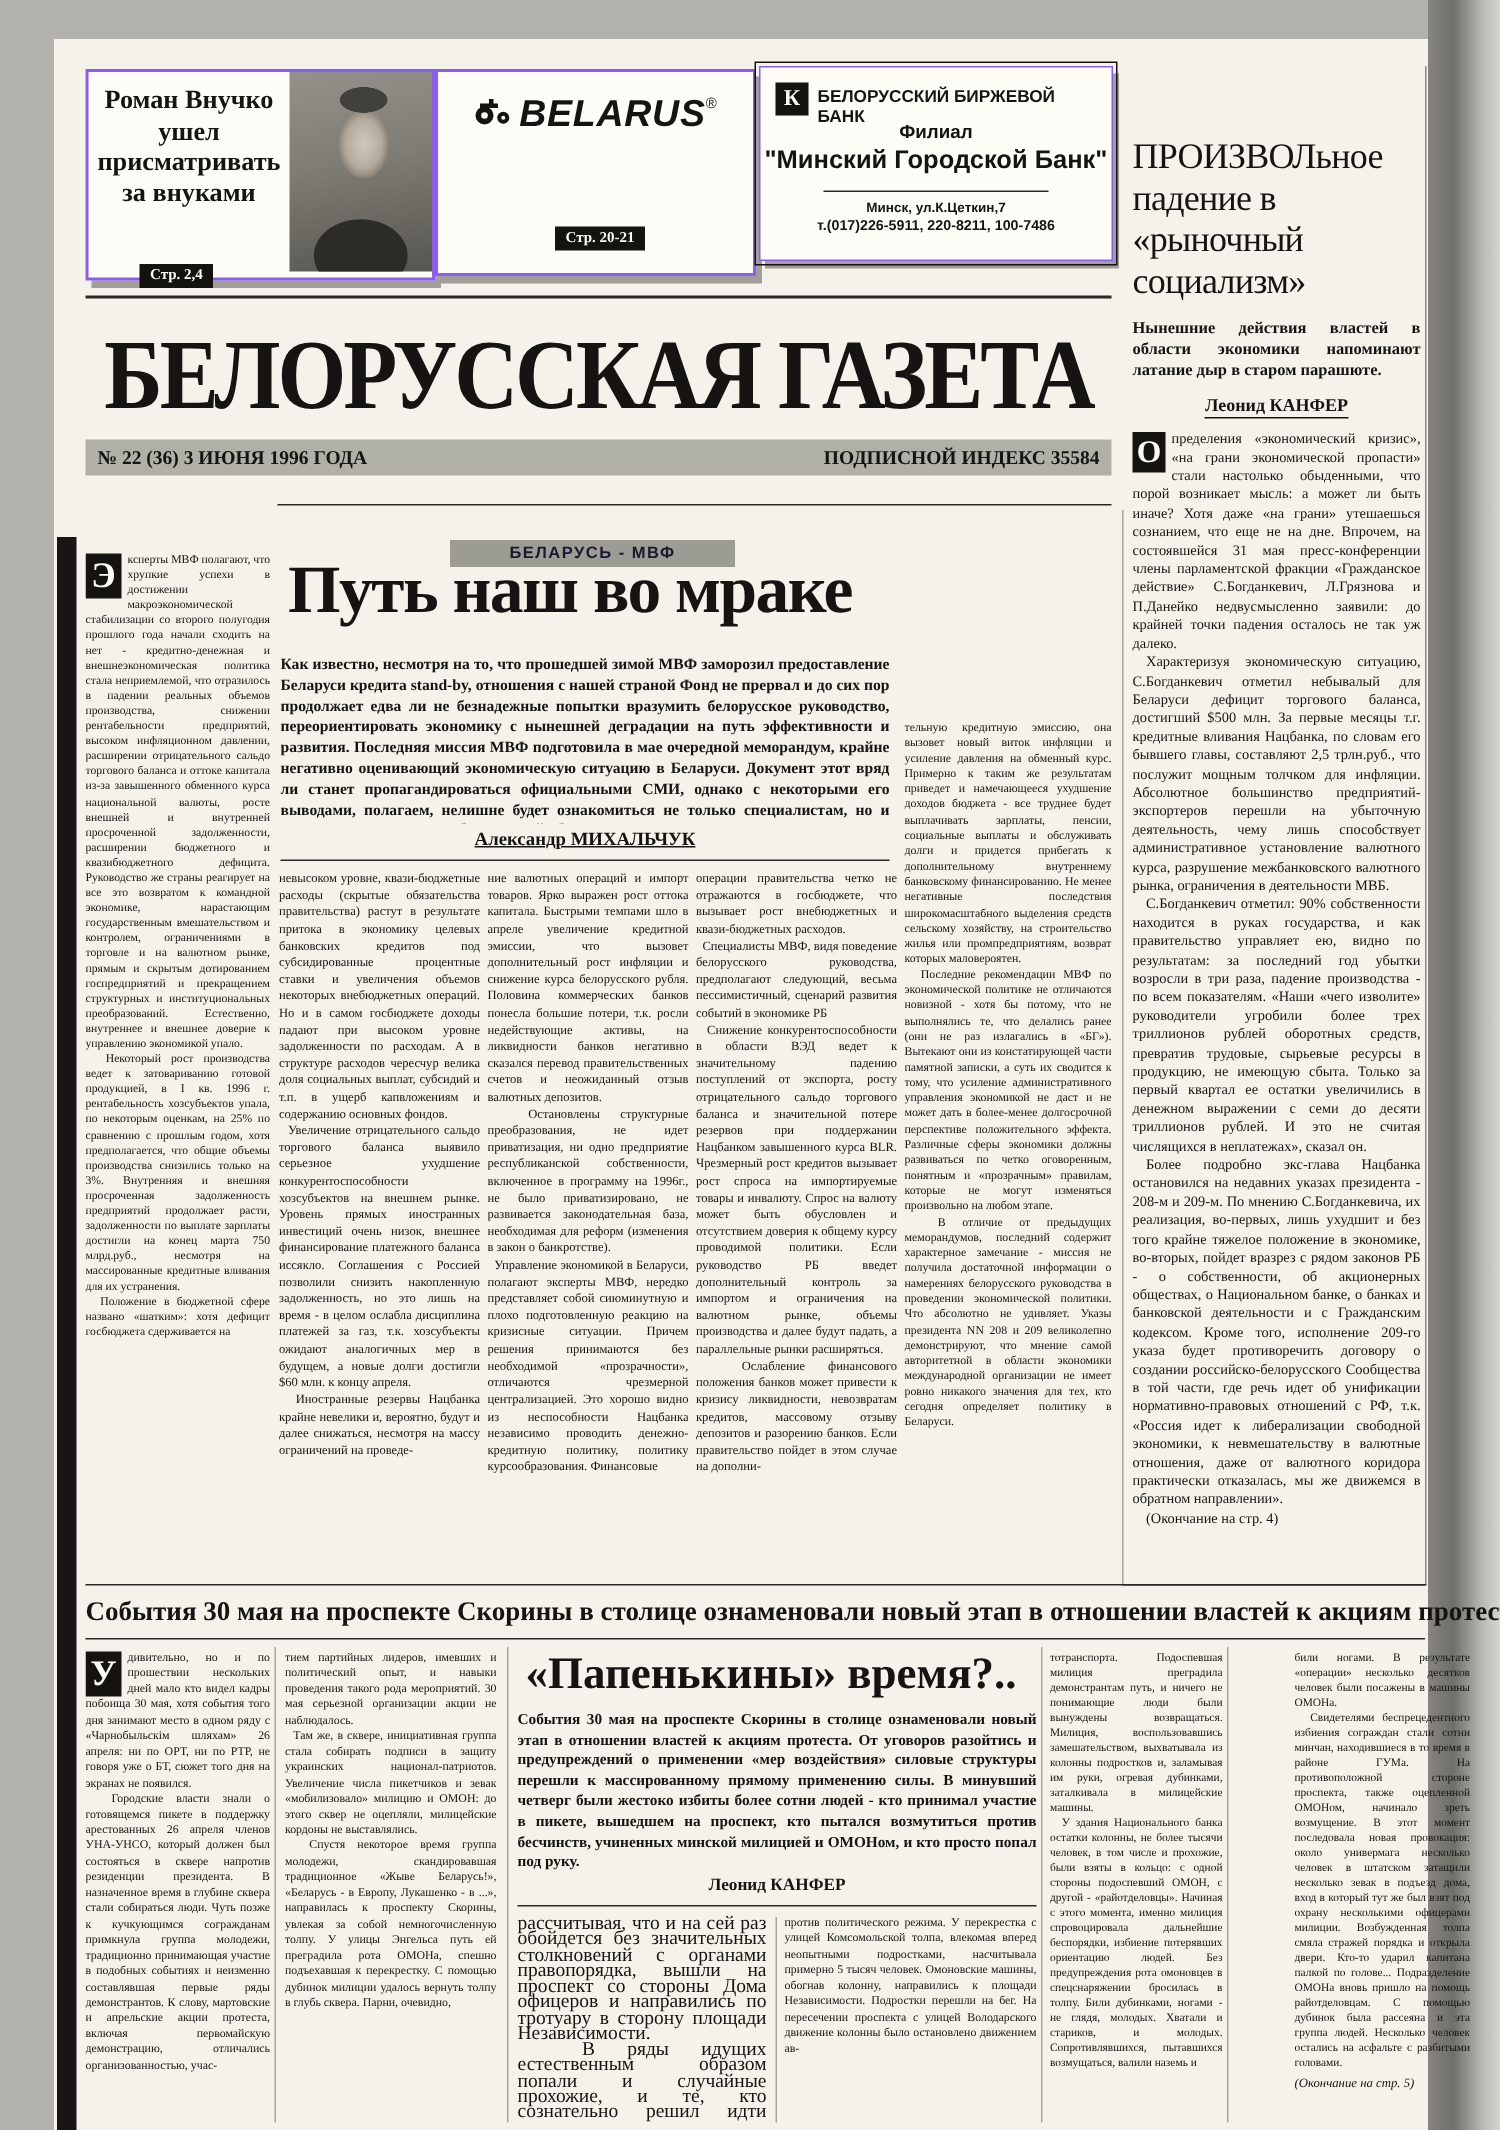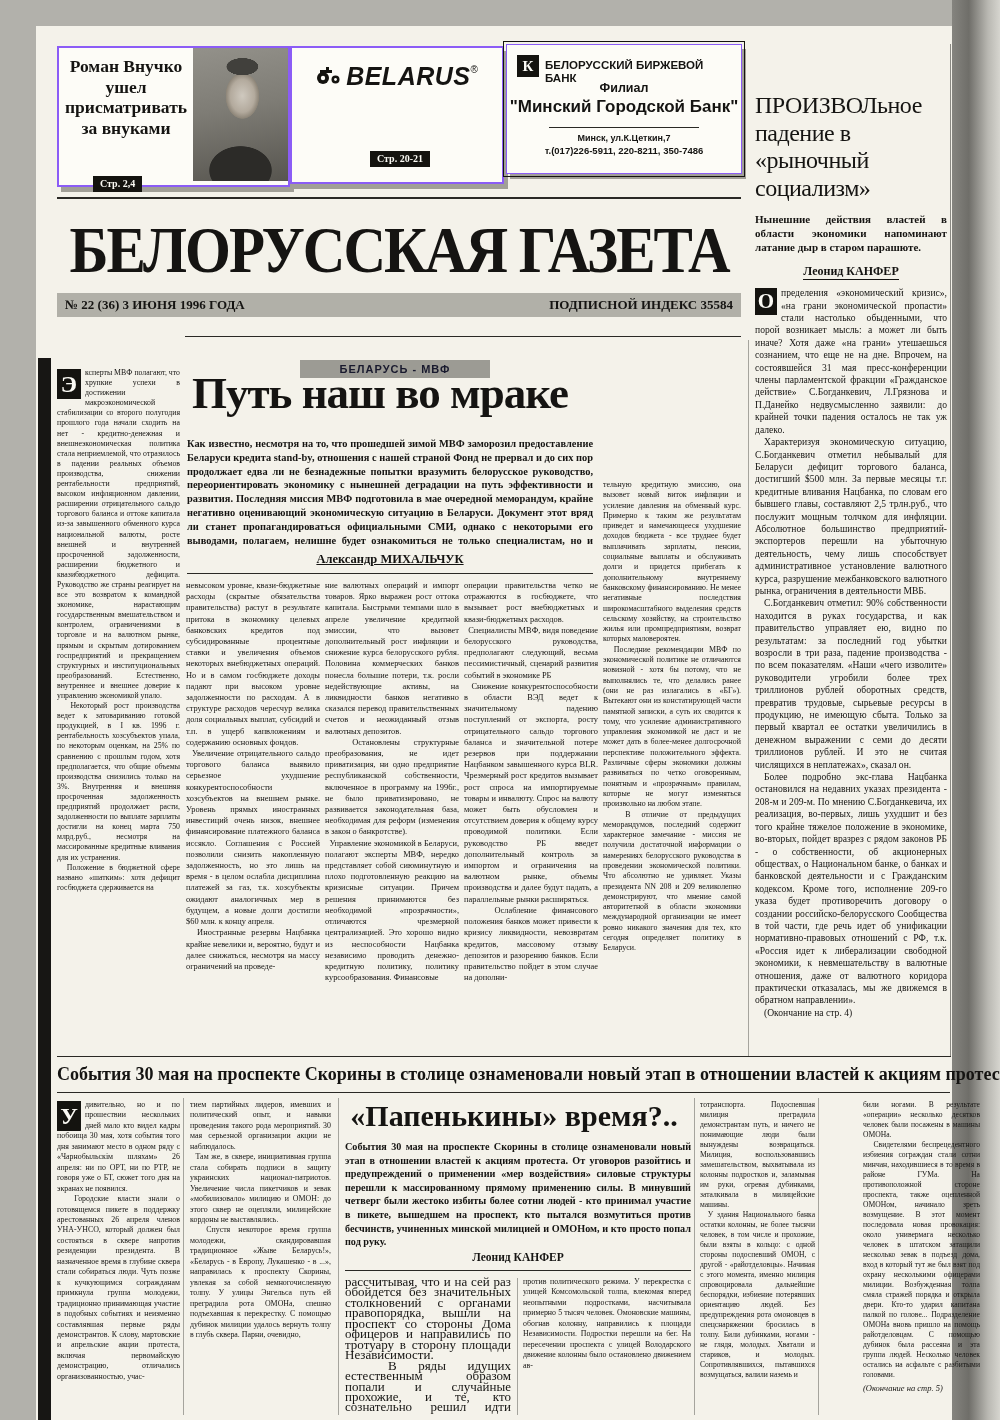--- a/index.html
+++ b/index.html
@@ -50,21 +50,21 @@
   <div class="abs badge" style="left:78px;top:103px;">Стр. 20-21</div>
 </div>
 
 <div class="abs box" style="left:506px;top:44px;width:234px;height:128px;border-width:1px;outline:1px solid #14130f;outline-offset:2px;">
   <div class="abs" style="left:10px;top:10px;width:22px;height:22px;background:#14130f;color:#fdfcf7;text-align:center;font:bold 15px/22px 'Liberation Serif',serif;">К</div>
   <div class="abs" style="left:38px;top:14px;width:190px;font:bold 11.5px/1.1 'Liberation Sans',sans-serif;">БЕЛОРУССКИЙ БИРЖЕВОЙ БАНК</div>
   <div class="abs" style="left:0;top:36px;width:100%;text-align:center;font:bold 12.5px/1.2 'Liberation Sans',sans-serif;">Филиал</div>
   <div class="abs" style="left:0;top:52px;width:100%;text-align:center;font:bold 17px/1.2 'Liberation Sans',sans-serif;">"Минский Городской Банк"</div>
   <div class="abs hrule" style="left:42px;top:82px;width:150px;height:1px;"></div>
   <div class="abs" style="left:0;top:88px;width:100%;text-align:center;font:bold 9px/1.3 'Liberation Sans',sans-serif;">Минск, ул.К.Цеткин,7</div>
-  <div class="abs" style="left:0;top:100px;width:100%;text-align:center;font:bold 9.5px/1.3 'Liberation Sans',sans-serif;">т.(017)226-5911, 220-8211, 350-7486</div>
+  <div class="abs" style="left:0;top:100px;width:100%;text-align:center;font:bold 9.5px/1.3 'Liberation Sans',sans-serif;">т.(017)226-5911, 220-8211, 100-7486</div>
 </div>
 
 <div class="abs hrule" style="left:57px;top:197px;width:684px;height:2px;"></div>
 <div class="abs" style="left:57px;top:200px;width:684px;height:90px;text-align:center;font:bold 59px/88px 'Liberation Serif',serif;letter-spacing:-2px;transform:scaleY(1.12);transform-origin:top;white-space:nowrap;">БЕЛОРУССКАЯ ГАЗЕТА</div>
 <div class="abs" style="left:57px;top:293px;width:684px;height:24px;background:#b1b0a8;display:flex;justify-content:space-between;align-items:center;padding:0 8px;box-sizing:border-box;">
   <span style="font:bold 13px 'Liberation Serif',serif;">№ 22 (36) 3 ИЮНЯ 1996 ГОДА</span>
   <span style="font:bold 13px 'Liberation Serif',serif;">ПОДПИСНОЙ ИНДЕКС  35584</span>
 </div>
 
 <div class="abs vrule" style="left:748px;top:340px;height:716px;"></div>

